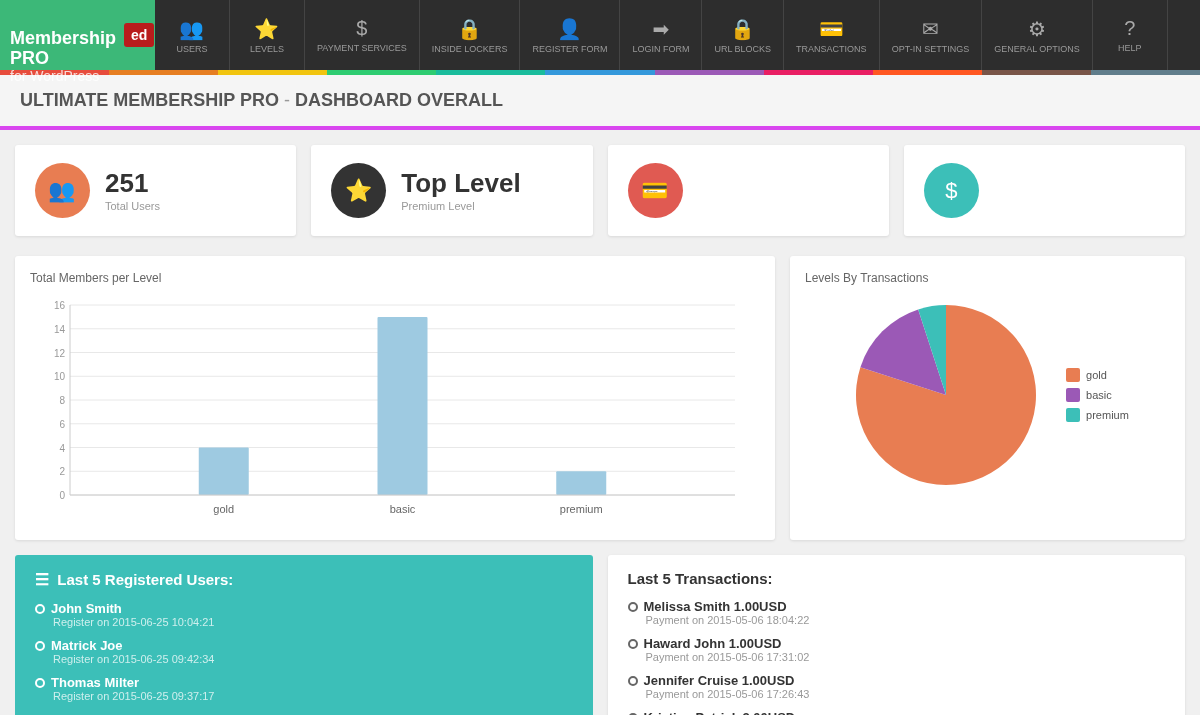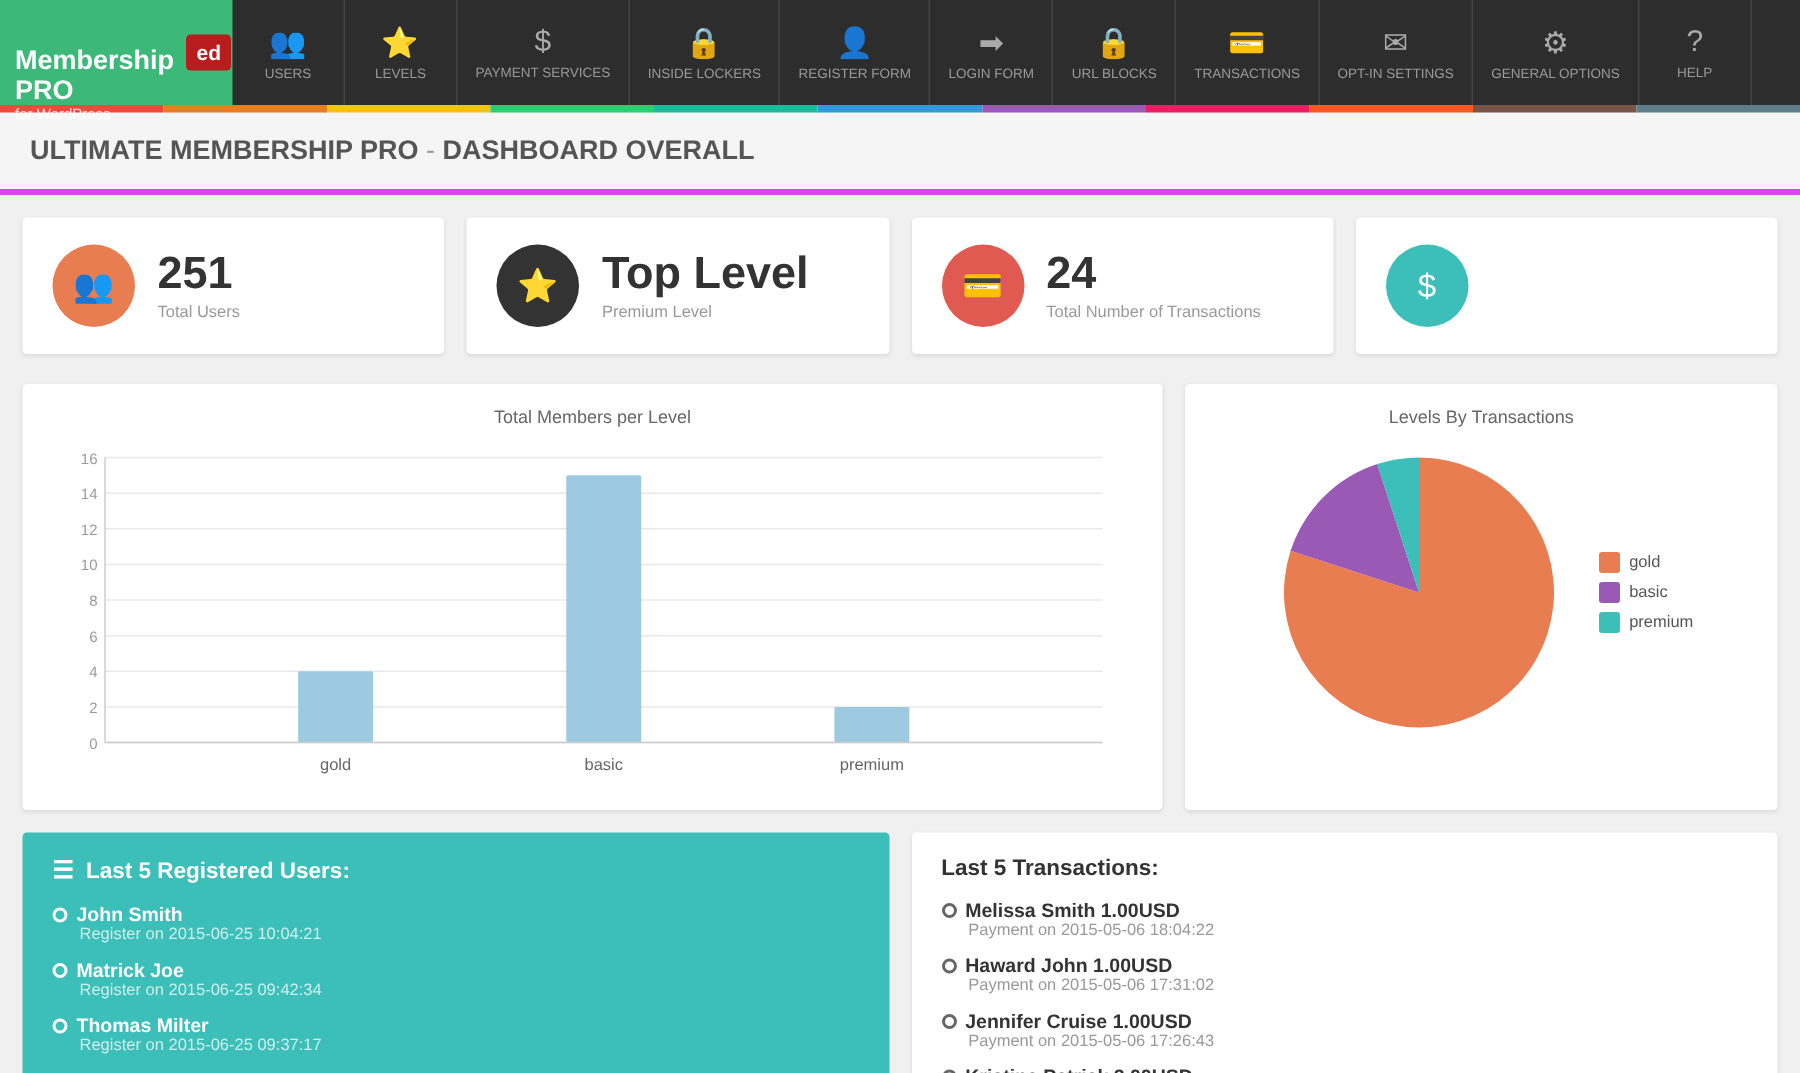--- a/index.html
+++ b/index.html
@@ -4,21 +4,21 @@
   <style>
     * { margin: 0; padding: 0; box-sizing: border-box; }
     body { font-family: Arial, sans-serif; background: #f0f0f0; font-size: 13px; color: #333; }
 
     
     .header { background: #2d2d2d; display: flex; align-items: stretch; height: 70px; }
     .logo-area { background: #3cb878; width: 155px; display: flex; align-items: center; padding: 8px 10px; flex-shrink: 0; position: relative; }
     .logo-text { color: white; }
     .logo-text .membership { font-size: 18px; font-weight: bold; line-height: 1.1; margin-top: 43px; }
     .logo-text .pro { font-size: 18px; font-weight: bold; color: white; line-height: 1.1; }
-    .logo-text .for-wp { font-size: 10px; color: rgba(255,255,255,0.8); }
+    .logo-text .for-wp { font-size: 14px; color: rgba(255,255,255,0.8); }
     .logo-badge { background: #b91c1c; color: white; font-weight: bold; font-size: 14px; padding: 4px 7px; border-radius: 3px; margin-left: 8px; }
     .nav { display: flex; align-items: stretch; flex: 1; }
     .nav-item { display: flex; flex-direction: column; align-items: center; justify-content: center; color: #ccc; padding: 0 12px; cursor: pointer; font-size: 10px; text-transform: uppercase; border-right: 1px solid #444; min-width: 75px; }
     .nav-item .nav-icon { font-size: 20px; margin-bottom: 3px; color: #aaa; }
     .nav-item .nav-label { font-size: 9px; color: #999; text-align: right; }
     .color-bar { height: 5px; display: flex; }
     .color-bar div { flex: 1; }
 
     
     .page-title-area { background: #f5f5f5; padding: 15px 20px; border-bottom: 4px solid #d946ef; }
@@ -27,26 +27,26 @@
     .page-title .dash { color: #999; font-weight: 300; }
 
     
     .stats-row { display: flex; gap: 0; padding: 15px 15px 5px 15px; gap: 15px; }
     .stat-card { background: white; flex: 1; display: flex; align-items: center; padding: 18px 20px; border-radius: 3px; box-shadow: 0 1px 3px rgba(0,0,0,0.1); }
     .stat-icon { width: 55px; height: 55px; border-radius: 50%; display: flex; align-items: center; justify-content: center; margin-right: 15px; flex-shrink: 0; font-size: 22px; color: white; }
     .stat-icon.orange { background: #e87d52; }
     .stat-icon.dark { background: #333; }
     .stat-icon.red { background: #e05a52; }
     .stat-icon.teal { background: #3cbfb8; }
-    .stat-value { font-size: 30px; font-weight: bold; color: #333; line-height: 1; }
+    .stat-value { font-size: 26px; font-weight: bold; color: #333; line-height: 1; }
     .stat-label { font-size: 11px; color: #999; margin-top: 4px; }
     .stat-label.teal-text { color: #3cbfb8; }
 
     
-    .charts-row { display: flex; padding: 15px; gap: 15px; text-align: center; }
+    .charts-row { display: flex; padding: 15px; gap: 15px; }
     .chart-card { background: white; border-radius: 3px; box-shadow: 0 1px 3px rgba(0,0,0,0.1); padding: 15px; }
     .chart-card.bar-chart { flex: 2; }
     .chart-card.pie-chart { flex: 1; }
     .chart-title { font-size: 12px; color: #666; margin-bottom: 10px; }
 
     
     .bar-chart-area { position: relative; height: 230px; }
 
     
     .pie-chart-area { display: flex; align-items: center; justify-content: center; gap: 20px; }
@@ -160,24 +160,20 @@
   </div>
     <div class="stat-card">
     <div class="stat-icon dark">⭐</div>
     <div>
       <div class="stat-value">Top Level</div>
       <div class="stat-label ">Premium Level</div>
     </div>
   </div>
     <div class="stat-card">
     <div class="stat-icon red">💳</div>
-    <div>
-      <div class="stat-value">24</div>
-      <div class="stat-label ">Total Number of Transactions</div>
-    </div>
   </div>
     <div class="stat-card">
     <div class="stat-icon teal">$</div>
   </div>
   </div>
 
 <div class="charts-row">
   <div class="chart-card bar-chart">
     <div class="chart-title">Total Members per Level</div>
     <div class="bar-chart-area">

